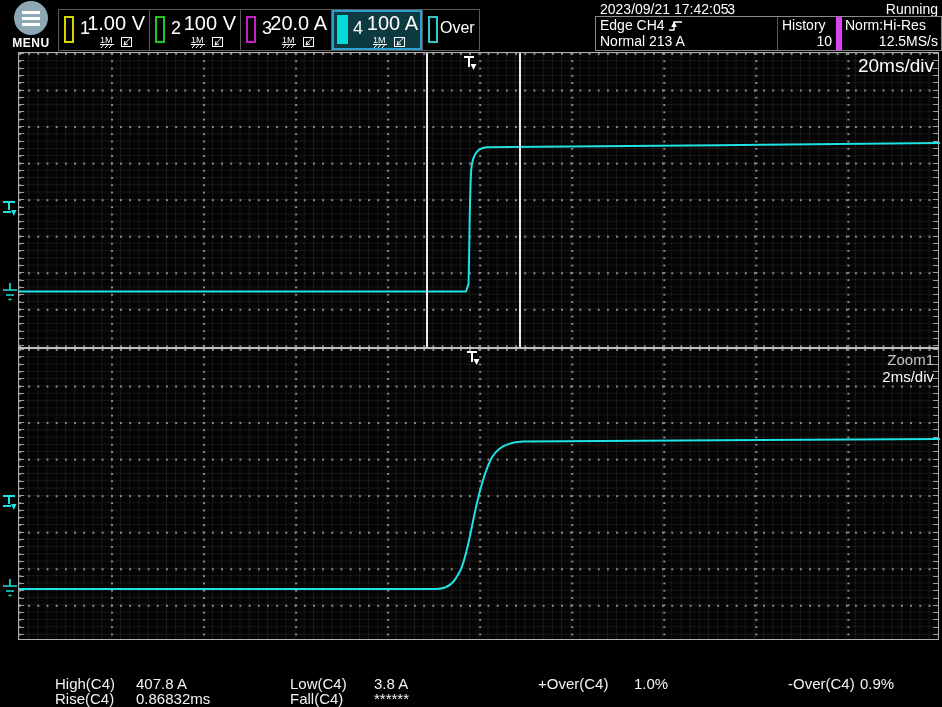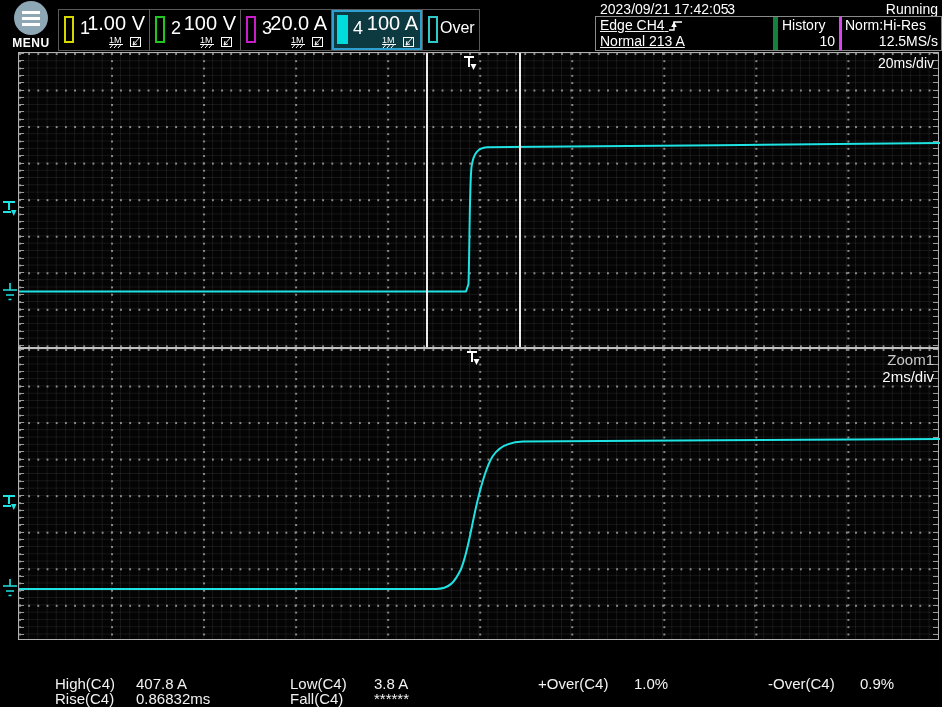--- a/index.html
+++ b/index.html
@@ -16,54 +16,54 @@
   .menu-label { font-size:12px; font-weight:bold; color:#ffffff; letter-spacing:0.5px; margin-top:1px; }
 
   .ch-strip { position:absolute; left:58px; top:9px; height:42px; display:flex; border:1px solid #5a5a5a; background:#000; }
   .ch { position:relative; width:91px; height:40px; border-right:1px solid #5a5a5a; }
   .ch:last-child { border-right:none; }
   .ch.active { background:#0c3a40; box-shadow: inset 0 0 0 2px #2f9fd0; }
   .ch-bracket { position:absolute; left:5px; top:6px; width:10px; height:27px; border:2px solid; background:transparent; }
   .ch.active .ch-bracket { border:none; background:#00e0e0; width:11px; height:29px; top:5px; }
   .ch-num { position:absolute; left:21px; top:8px; font-size:18px; color:#fff; }
   .ch-val { position:absolute; right:4px; top:2px; font-size:20px; color:#fff; white-space:nowrap; }
-  .ch-icons { position:absolute; right:7px; bottom:2px; display:flex; gap:3px; align-items:flex-end; }
+  .ch-icons { position:absolute; right:16px; bottom:2px; display:flex; gap:3px; align-items:flex-end; }
   .logic-box { width:56px; }
   .logic-label { position:absolute; left:17px; top:9px; font-size:16px; color:#fff; }
   .logic-bracket { border-color:#30c8c8; }
 
   .info-block { position:absolute; left:595px; top:0; width:347px; height:51px; font-size:14px; }
   .info-row1 { position:relative; height:16px; }
   .dt { position:absolute; left:5px; top:1px; color:#fff; }
   .acq-num { position:absolute; left:110px; width:30px; top:1px; text-align:right; color:#fff; }
   .run-status { position:absolute; right:4px; top:1px; color:#fff; }
   .info-row2 { position:absolute; left:0; top:16px; width:347px; height:35px; display:flex; border:1px solid #8a8a8a; }
-  .trig-box { width:182px; border-right:5px solid #15803d; padding:0 0 0 4px; line-height:16px;text-decoration:underline; }
-  .hist-box { width:64px; border-right:3px solid #d946ef; padding:0 4px; line-height:16px; }
+  .trig-box { width:182px; border-right:1px solid #15803d; padding:0 0 0 4px; line-height:16px; }
+  .hist-box { width:64px; border-right:6px solid #d946ef; padding:0 4px; line-height:16px; }
   .rate-box { flex:1; padding:0 3px; line-height:16px; }
   .tr-line { white-space:nowrap; color:#fff; }
   .right-al { text-align:right; color:#fff; }
 
   
   .grat {
     position:absolute; left:18px; width:921px; background-color:#040404; border:1px solid #b2b2b2;
     background-image:
       radial-gradient(circle at 1px 1px, #8d8d8d 0.8px, transparent 1.4px),
       radial-gradient(circle at 1px 1px, #8d8d8d 0.8px, transparent 1.4px),
       linear-gradient(to right, rgba(255,255,255,0.075) 1px, transparent 1px),
       linear-gradient(to bottom, rgba(255,255,255,0.075) 1px, transparent 1px);
     background-size: 9.2px 36.55px, 92.05px 7.31px, 9.2px 100%, 100% 7.31px;
   }
   .grat::before { content:""; position:absolute; left:0; top:0; bottom:0; width:5px;
     background:repeating-linear-gradient(to bottom, #9a9a9a 0 1px, transparent 1px 7.31px); }
   .grat::after { content:""; position:absolute; right:0; top:0; bottom:0; width:5px;
     background:repeating-linear-gradient(to bottom, #9a9a9a 0 1px, transparent 1px 7.31px); }
   #win1 { top:52px; height:295px; border-bottom:none; }
   #win2 { top:347px; height:293px; border-top:2px solid #c0c0c0; }
-  .tb-label { position:absolute; right:4px; top:2px; font-size:14px; color:#fff; z-index:5; }
+  .tb-label { position:absolute; right:4px; top:2px; font-size:19px; color:#fff; z-index:5; }
   .zoom-name { position:absolute; right:4px; top:2px; font-size:15px; color:#c8c8c8; z-index:5;margin-left:16px; }
   .tb-label2 { position:absolute; right:4px; top:19px; font-size:15px; color:#fff; z-index:5; }
   .cursor-line { position:absolute; top:0; bottom:0; width:2px; background:#ececec; z-index:3; }
   .wave-svg { position:absolute; left:0; top:0; z-index:2; }
   .tpos-marker { position:absolute; z-index:6; }
   .side-marker { position:absolute; z-index:6; }
 
   
   .meas { position:absolute; left:0; top:672px; width:942px; font-size:15px; color:#f2f2f2; }
   .meas span { position:absolute; white-space:nowrap; }
@@ -224,17 +224,17 @@
     <span class="m-lab" style="left:55px;  top:3px;  width:76px">High(C4)</span>
     <span style="left:136px; top:3px">407.8 A</span>
     <span class="m-lab" style="left:55px;  top:18px; width:76px">Rise(C4)</span>
     <span style="left:136px; top:18px">0.86832ms</span>
     <span class="m-lab" style="left:290px; top:3px;  width:72px">Low(C4)</span>
     <span style="left:374px; top:3px">3.8 A</span>
     <span class="m-lab" style="left:290px; top:18px; width:72px">Fall(C4)</span>
     <span style="left:374px; top:18px">******</span>
     <span class="m-lab" style="left:538px; top:3px;  width:94px">+Over(C4)</span>
     <span style="left:634px; top:3px">1.0%</span>
-    <span class="m-lab" style="left:768px; top:3px;  width:88px">-Over(C4)</span>
+    <span class="m-lab" style="left:788px; top:3px;  width:88px">-Over(C4)</span>
     <span style="left:860px; top:3px">0.9%</span>
   </div>
 
 </div>
 
 </body></html>

